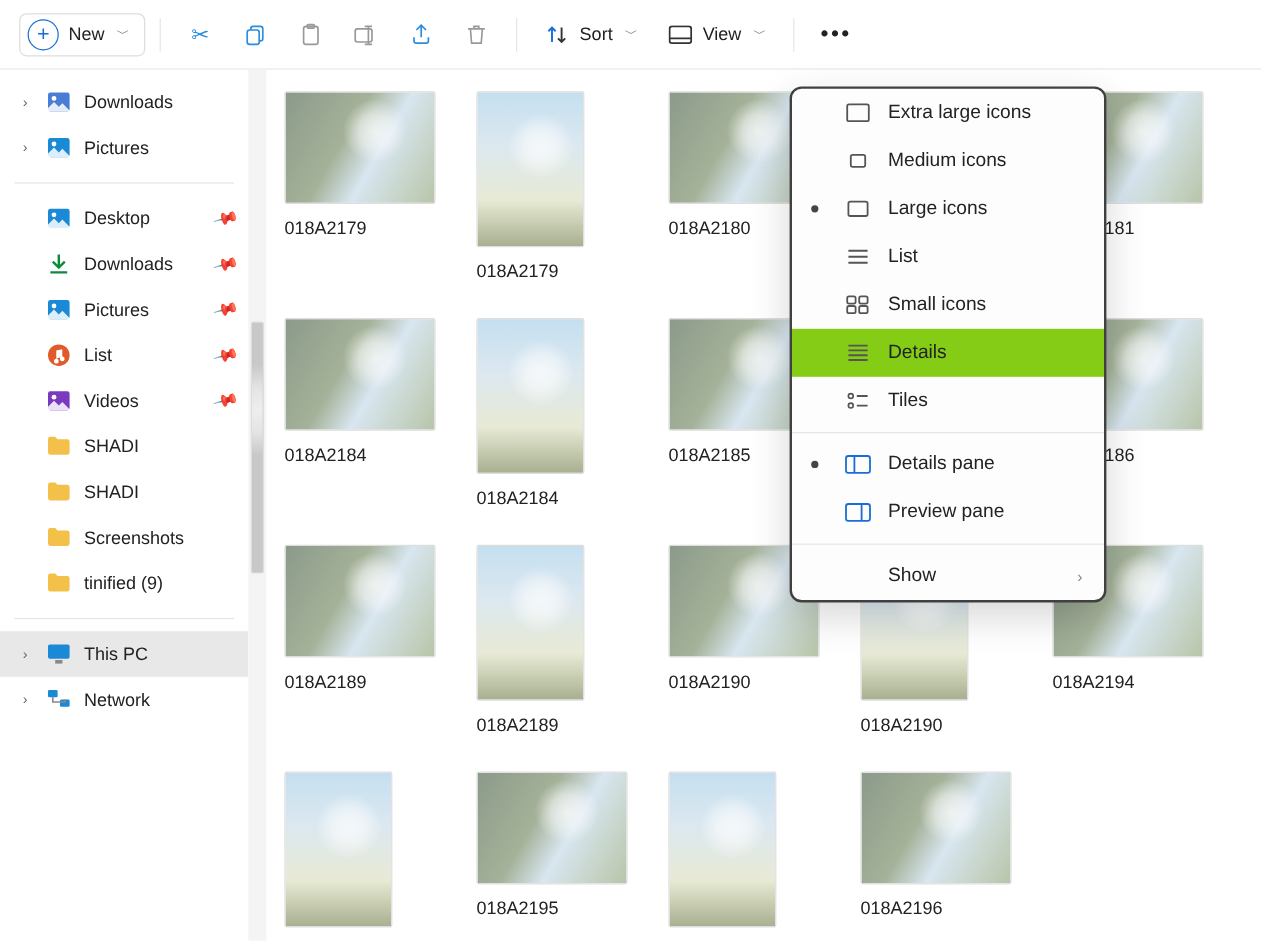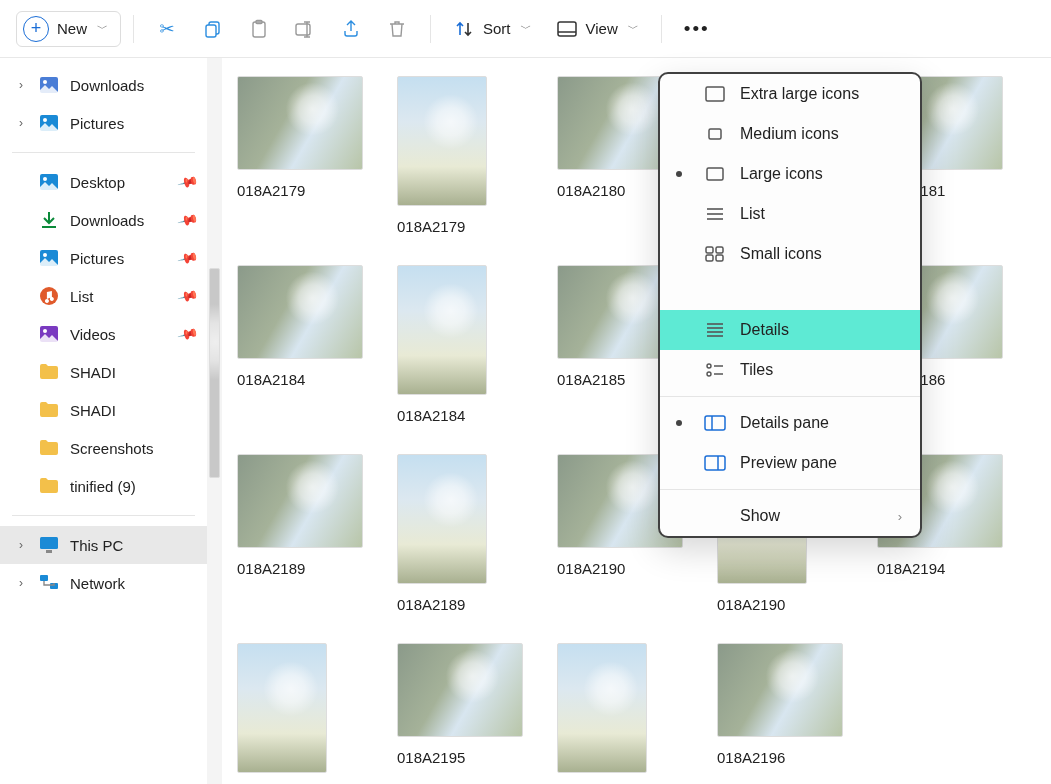--- a/index.html
+++ b/index.html
@@ -37,21 +37,21 @@
 .grid { display: flex; flex-wrap: wrap; gap: 30px 28px; width: 900px; }
 .file { width: 132px; display: flex; flex-direction: column; align-items: flex-start; gap: 12px; cursor: pointer; }
 .thumb { width: 126px; height: 94px; background: linear-gradient(120deg, #8b9a8a 0%, #a5b299 40%, #d8e6f0 60%, #b8c5a8 100%); border: 1px solid #ddd; border-radius: 2px; position: relative; overflow: hidden; }
 .thumb.port { width: 90px; height: 130px; background: linear-gradient(180deg, #c5dff0 0%, #dce8f0 35%, #e8ead5 70%, #a8b090 100%); }
 .thumb::after { content: ""; position: absolute; inset: 0; background: radial-gradient(circle at 60% 35%, rgba(255,255,255,0.7) 0%, rgba(255,255,255,0.5) 14%, transparent 28%); }
 .fname { font-size: 15px; color: #222; text-align: center; }
 
 
 .menu { position: absolute; left: 658px; top: 72px; width: 264px; background: #fdfdfd; border: 2px solid #404040; border-radius: 10px; box-shadow: 0 12px 34px rgba(0,0,0,0.16); padding: 0 0; z-index: 50; }
 .menu-item { display: flex; align-items: center; gap: 14px; padding: 11px 18px 11px 44px; font-size: 16px; cursor: pointer; position: relative; }
-.menu-item.active { background: #5eead4; margin-top: 36px; } 
+.menu-item.active { background: #84cc16; } 
 .menu-item .dot { position: absolute; left: 16px; width: 6px; height: 6px; background: #444; border-radius: 50%; }
 .mi-icon { width: 22px; height: 18px; display: flex; align-items: center; justify-content: center; color: #555; flex-shrink: 0; }
 .mi-icon.blue { color: #1a6dd6; }
 .menu-hr { height: 1px; background: #e5e5e5; margin: 6px 0; }
 .menu-item .arrow { margin-left: auto; color: #888; font-size: 13px; }
 
 
 svg { display: block; }
 </style>
 </head>

